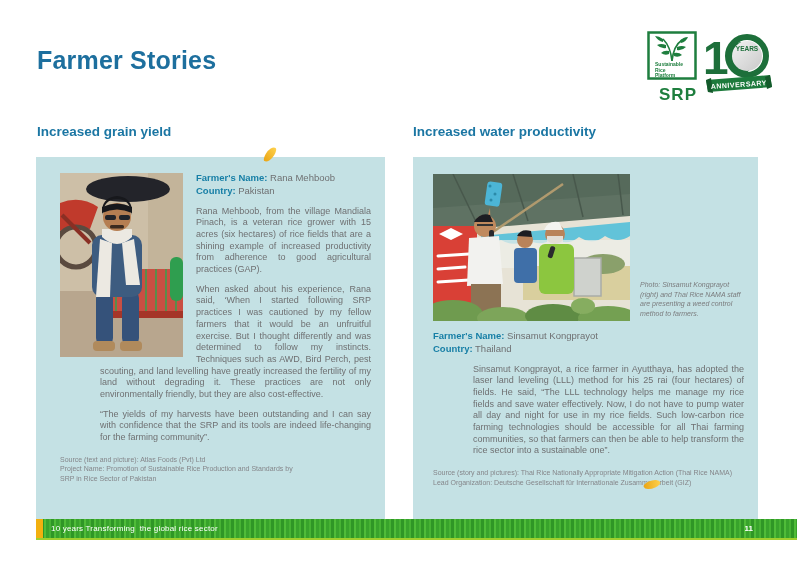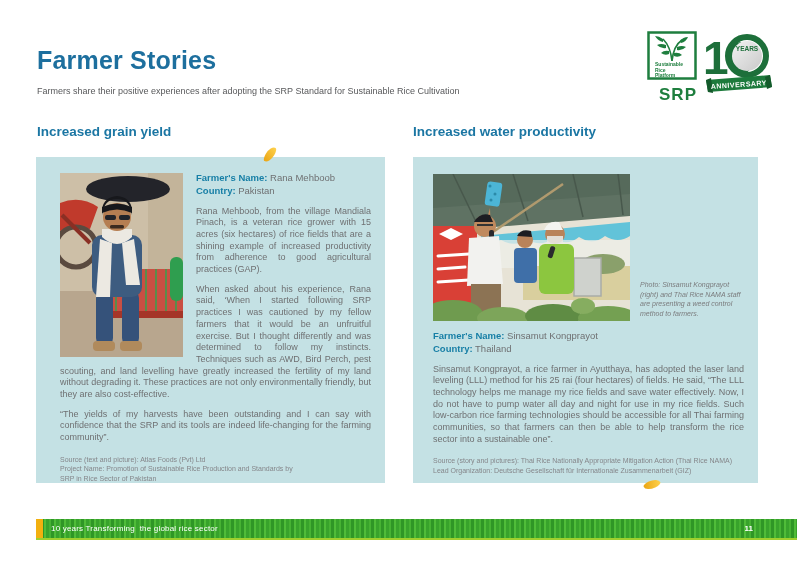--- a/index.html
+++ b/index.html
@@ -15,30 +15,30 @@
   .srp-logo { position:absolute; left:647px; top:31px; width:50px; text-align:right; }
   .srp-abbr { font-size:17px; font-weight:bold; color:#1e7e3e; letter-spacing:1px; margin-top:1px; }
   .anniv-logo { position:absolute; left:703px; top:32px; }
 
   
   .section-heading { position:absolute; top:124px; font-size:13.5px; font-weight:bold; color:#1b76a3; }
   .heading-left { left:37px; }
   .heading-right { left:413px; }
 
   
-  .card { position:absolute; top:157px; height:326px; background:#c4e1e4; overflow:hidden; }
+  .card { position:absolute; top:157px; height:382px; background:#c4e1e4; overflow:hidden; }
   .card-left { left:36px; width:349px; padding:15px 14px 0 24px; }
   .card-right { left:413px; width:345px; padding:17px 14px 0 20px; }
 
   .photo-left { float:left; width:123px; height:184px; margin:1px 13px 6px 0; display:block; }
   .body-text { font-size:9px; line-height:1.3; color:#6f7072; text-align:justify; }
   .labels { margin-bottom:8px; }
   .label-line { font-size:9.5px; line-height:1.35; color:#6f7072; text-align:left; }
   .label-key { font-weight:bold; color:#177fa6; }
-  .para { margin-bottom:8px; }
+  .para { margin-bottom:8px;padding-left:40px; }
   .source { margin-top:11px; font-size:7px; line-height:1.4; color:#85868a; text-align:left; }
 
   .photo-row { display:flex; align-items:flex-end; margin-bottom:9px; }
   .photo-right { width:197px; height:147px; display:block; flex:none; }
   .caption { width:104px; margin-left:10px; margin-bottom:2px; font-size:7px; line-height:1.4; font-style:italic; color:#7b7c7e; }
 
   
   .grain { position:absolute; width:8px; height:17px; background:linear-gradient(200deg,#ffd34f,#e9a312); border-radius:70% 30% 70% 30% / 60% 40% 60% 40%; }
   .grain-1 { left:266px; top:146px; transform:rotate(30deg); }
   .grain-2 { left:648px; top:476px; transform:rotate(65deg); }
@@ -50,21 +50,20 @@
   .footer-accent { position:absolute; left:0; top:0; width:7px; height:100%; background:#f2b010; }
   .footer-text { position:absolute; left:15px; top:5px; font-size:8px; font-weight:normal; color:#ffffff; white-space:pre; letter-spacing:0.2px; }
   .page-number { position:absolute; right:44px; top:5px; font-size:8px; font-weight:bold; color:#ffffff; }
 </style>
 </head>
 <body>
 
 <div class="page">
 
   <div class="title">Farmer Stories</div>
-  <div class="subtitle">Farmers share their positive experiences after adopting the SRP Standard for Sustainable Rice Cultivation</div>
 
   <div class="srp-logo">
     <svg width="50" height="49" viewBox="0 0 50 49">
       <rect x="1.5" y="1.5" width="47" height="46" fill="#ffffff" stroke="#1e7e3e" stroke-width="2.5"></rect>
       <path d="M25 30 C24 20 22 14 16 8" stroke="#1e7e3e" stroke-width="1.6" fill="none"></path>
       <path d="M25 30 C26 20 29 13 35 9" stroke="#1e7e3e" stroke-width="1.6" fill="none"></path>
       <path d="M16 8 q-4 -3 -8 -3 q3 5 8 6 z" fill="#1e7e3e"></path>
       <path d="M19 14 q-5 -2 -9 0 q4 4 9 3 z" fill="#1e7e3e"></path>
       <path d="M22 20 q-5 -1 -8 2 q4 3 8 1 z" fill="#1e7e3e"></path>
       <path d="M33 10 q3 -4 8 -4 q-2 5 -7 6 z" fill="#1e7e3e"></path>

